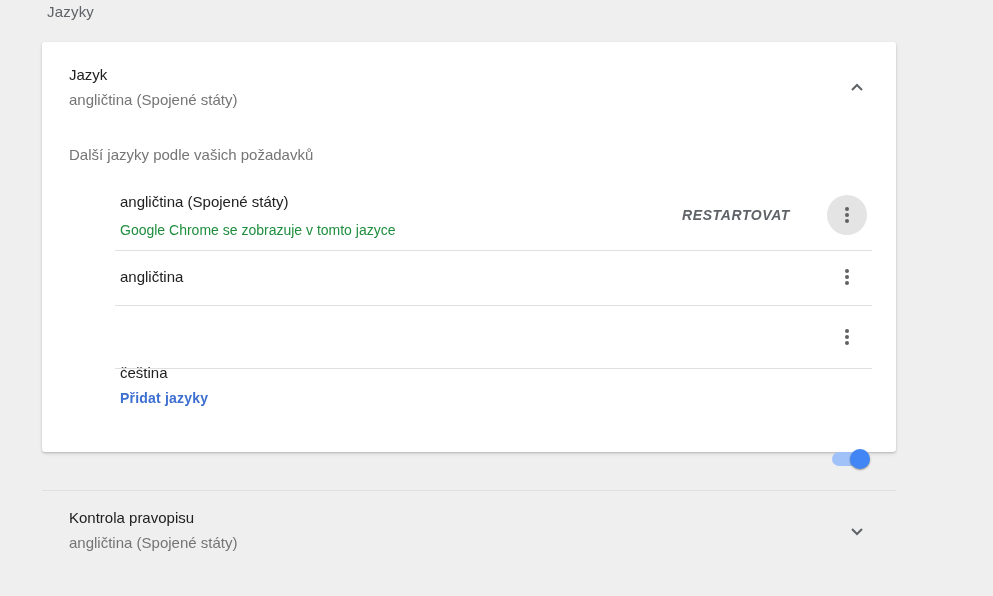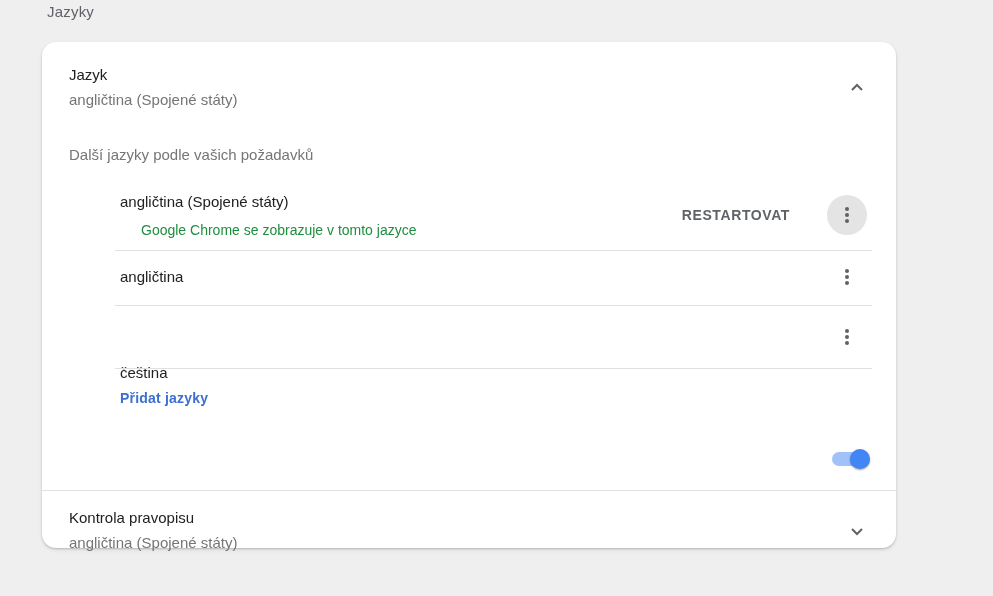--- a/index.html
+++ b/index.html
@@ -21,49 +21,49 @@
     position:relative;
     overflow:hidden;
     -webkit-font-smoothing:antialiased;
   }
   .section-title{
     position:absolute;left:47px;top:3px;
     font-size:15px;font-weight:400;color:var(--header-gray);
     letter-spacing:.2px;
   }
   .card{
-    position:absolute;left:42px;top:42px;width:854px;height:506px;
-    background:#fff;border-radius:14px;
+    position:absolute;left:42px;top:42px;width:854px;height:410px;
+    background:#fff;border-radius:3px;
     box-shadow:0 1px 2px rgba(0,0,0,.18),0 2px 4px rgba(0,0,0,.08);
   }
   .abs{position:absolute;}
   .t-dark{font-size:15px;color:var(--text-dark);line-height:20px;}
   .t-gray{font-size:15px;color:var(--text-gray);line-height:20px;}
   .two-line{left:27px;top:20px;}
   .two-line .line{line-height:25px;}
   .sublabel{left:27px;top:105px;font-size:15px;color:var(--text-gray);line-height:16px;}
 
   .lang-name{left:78px;line-height:20px;}
-  .lang-note{left:78px;line-height:20px;font-size:14px;color:var(--note-green);margin-left:21px;}
+  .lang-note{left:78px;line-height:20px;font-size:14px;color:var(--note-green);}
   .sep{height:1px;left:73px;right:24px;background:var(--divider);}
   .full-divider{height:1px;left:0;right:0;background:var(--divider);}
 
   .icon-btn{
     width:40px;height:40px;border:none;background:transparent;border-radius:50%;
     display:flex;align-items:center;justify-content:center;cursor:pointer;padding:0;
   }
   .icon-btn.circled{background:#e4e4e4;}
   .kebab{display:flex;flex-direction:column;align-items:center;}
   .kebab i{width:4px;height:4px;border-radius:50%;background:#616161;display:block;}
   .kebab i + i{margin-top:2px;}
 
   .restart-btn{
     border:none;background:transparent;cursor:pointer;
     font-family:inherit;font-size:14px;font-weight:700;color:var(--header-gray);
-    letter-spacing:.6px;line-height:20px;padding:0;
+    letter-spacing:.6px;line-height:20px;padding:0;font-style:italic;
   }
   .add-link{
     border:none;background:transparent;cursor:pointer;padding:0;
     font-family:inherit;font-size:14px;font-weight:700;color:var(--link-blue);
     line-height:20px;letter-spacing:.2px;
   }
   .toggle{
     left:790px;top:407px;width:38px;height:20px;cursor:pointer;
   }
   .toggle .track{

